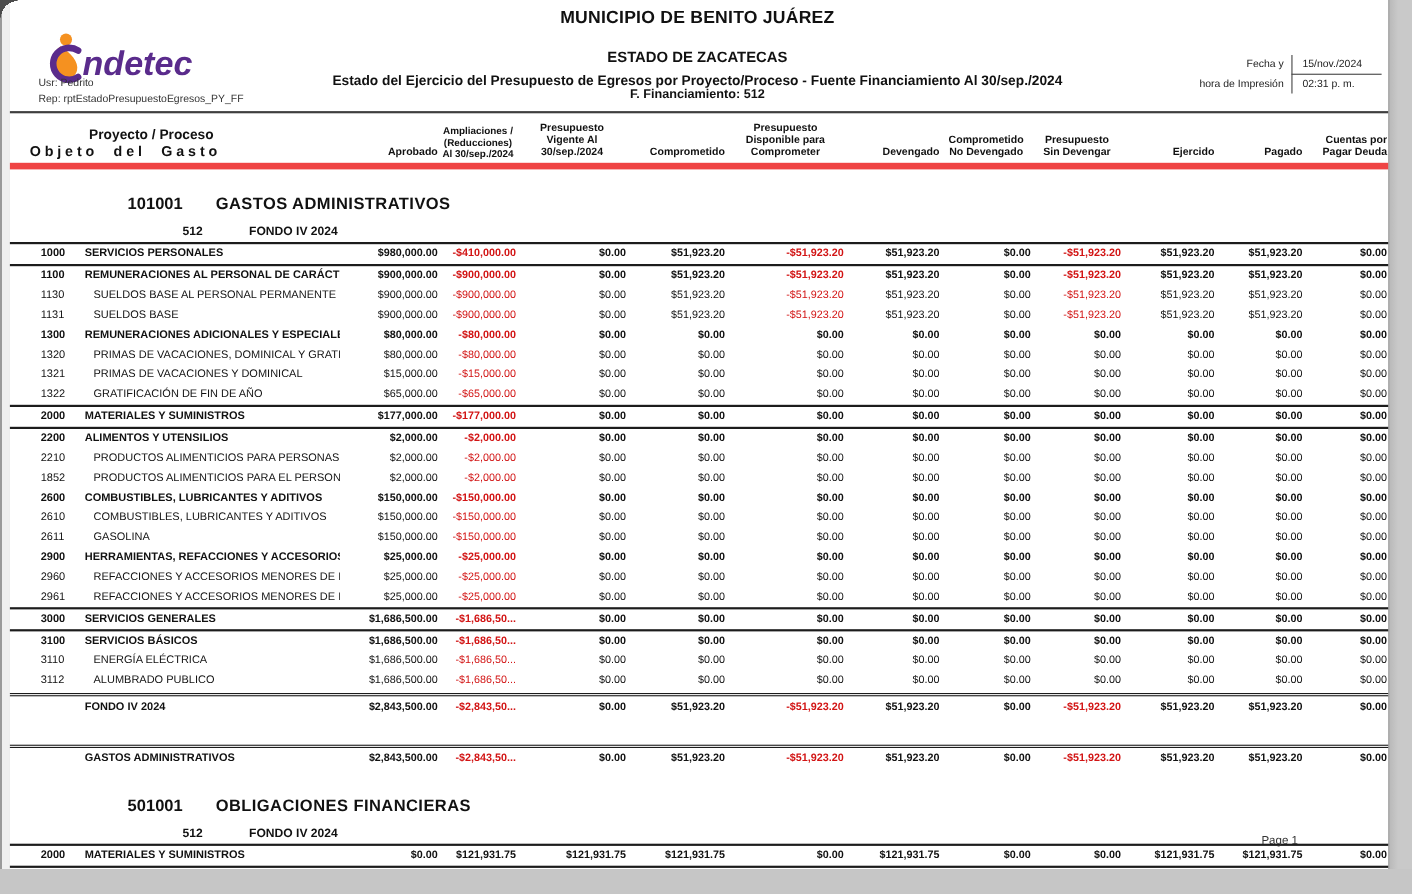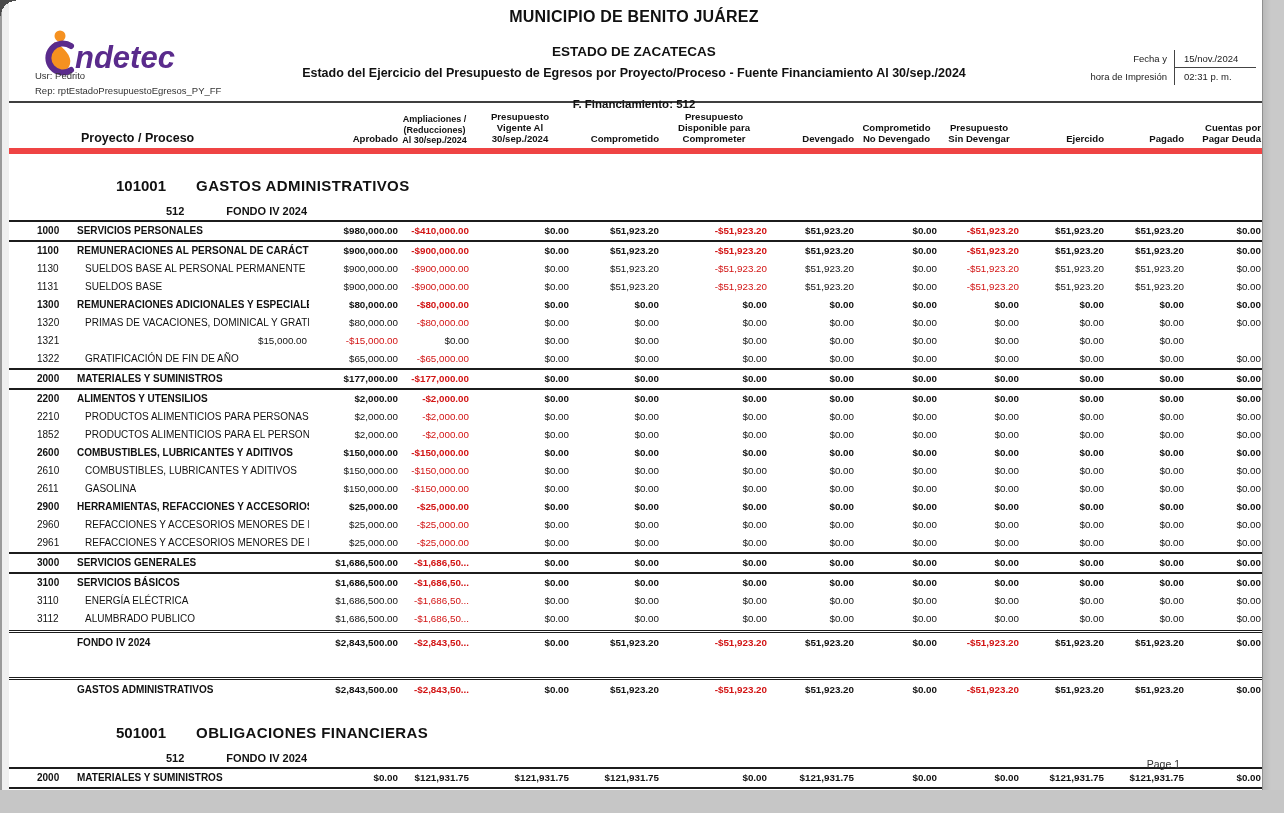--- a/index.html
+++ b/index.html
@@ -20,21 +20,21 @@
 
   
   .hdr{position:relative;height:101px;}
   .logo{position:absolute;left:28px;top:28px;width:170px;height:48px;}
   .usr{position:absolute;left:26px;top:70px;font-size:9.5px;color:#333;}
   .rep{position:absolute;left:26px;top:85px;font-size:9.5px;color:#333;}
   .titles{position:absolute;left:150px;top:8px;width:950px;text-align:center;}
   .t1{font-size:16px;font-weight:bold;letter-spacing:.2px;}
   .t2{font-size:13.5px;font-weight:bold;margin-top:18px;}
   .t3{font-size:12.5px;font-weight:bold;margin-top:7px;}
-  .t4{font-size:11.5px;font-weight:bold;margin-top:18px;}
+  .t4{font-size:11.5px;font-weight:bold;margin-top:0;}
   .datebox{position:absolute;right:6px;top:50px;display:grid;
     grid-template-columns:auto 82px;font-size:9.5px;color:#222;}
   .dlabel{text-align:right;padding-right:7px;line-height:17px;}
   .dval{border-left:1px solid #444;padding-left:9px;line-height:17px;}
   .dval.first{border-bottom:1px solid #444;}
 
   
   .colheaders{display:grid;
     grid-template-columns:300px 91px 71px 100px 90px 108px 87px 83px 82px 85px 80px 77px;
     border-top:2px solid #3f3f3f;border-bottom:6px solid #ef4444;
@@ -97,20 +97,21 @@
       <div class="dlabel">Fecha y</div>
       <div class="dval first">15/nov./2024</div>
       <div class="dlabel">hora de Impresión</div>
       <div class="dval">02:31 p. m.</div>
     </div>
   </div>
 
   <div class="colheaders">
     <div class="lefthdr">
       <div class="lh1">Proyecto / Proceso</div>
+      <div class="lh2">Objeto del Gasto</div>
     </div>
 
   <div class="hc">Aprobado</div>
       <div class="hc center tiny">Ampliaciones /<br>(Reducciones)<br>Al 30/sep./2024</div>
       <div class="hc center">Presupuesto<br>Vigente Al<br>30/sep./2024</div>
       <div class="hc">Comprometido</div>
       <div class="hc center">Presupuesto<br>Disponible para<br>Comprometer</div>
       <div class="hc">Devengado</div>
       <div class="hc center">Comprometido<br>No Devengado</div>
       <div class="hc center">Presupuesto<br>Sin Devengar</div>
@@ -207,20 +208,21 @@
         <div class="c num">$0.00</div>
         <div class="c num">$0.00</div>
         <div class="c num">$0.00</div>
         <div class="c num">$0.00</div>
         <div class="c num">$0.00</div>
         <div class="c num">$0.00</div>
         <div class="c num">$0.00</div>
       </div>
       <div class="trow l3">
         <div class="c code">1321</div>
+        <div class="c label">PRIMAS DE VACACIONES Y DOMINICAL</div>
         <div class="c num">$15,000.00</div>
         <div class="c num neg">-$15,000.00</div>
         <div class="c num">$0.00</div>
         <div class="c num">$0.00</div>
         <div class="c num">$0.00</div>
         <div class="c num">$0.00</div>
         <div class="c num">$0.00</div>
         <div class="c num">$0.00</div>
         <div class="c num">$0.00</div>
         <div class="c num">$0.00</div>

